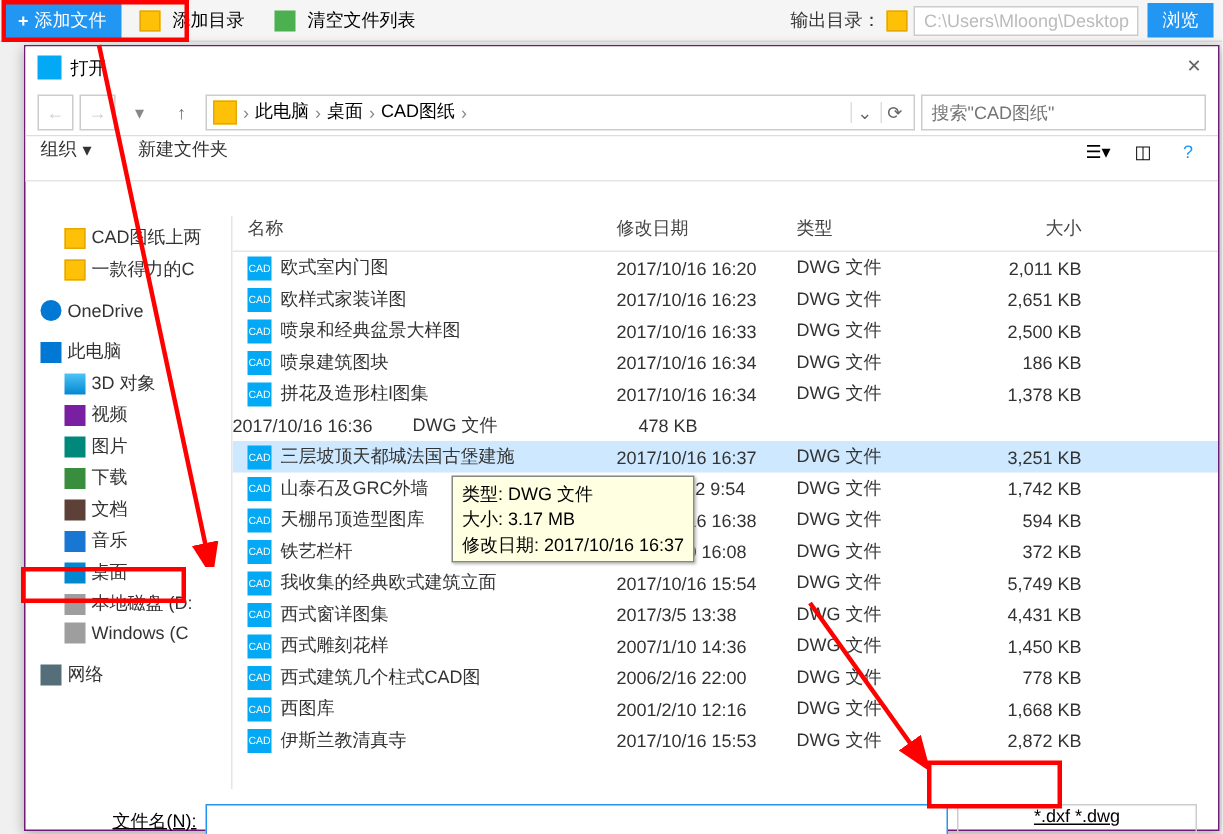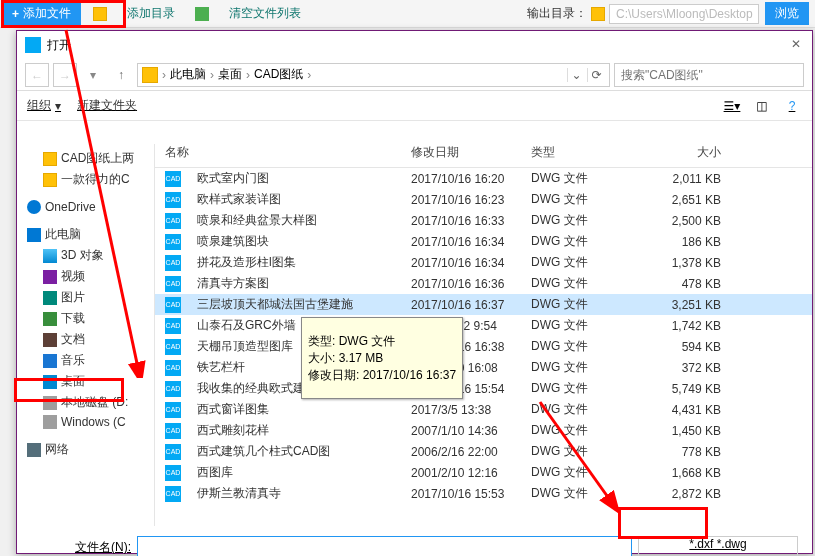--- a/index.html
+++ b/index.html
@@ -1,21 +1,21 @@
 <!DOCTYPE html>
 <html><head>
 <meta charset="utf-8">
 <style>
 * { margin: 0; padding: 0; box-sizing: border-box; font-family: "Microsoft YaHei", Arial, sans-serif; font-size: 12px; }
 body { width: 815px; height: 556px; background: #f0f0f0; position: relative; overflow: hidden; }
 
 .topbar { height: 28px; background: #f5f5f5; display: flex; align-items: center; border-bottom: 1px solid #ddd; }
 .btn-add-file { background: #2196f3; color: #fff; height: 24px; padding: 0 10px; display: flex; align-items: center; gap: 4px; margin: 2px; }
 .btn-add-file .plus { font-weight: bold; }
-.topbar-item { padding: 0 10px; display: flex; align-items: center; gap: 20px; color: #0f766e; }
+.topbar-item { padding: 0 10px; display: flex; align-items: center; gap: 8px; color: #000000; }
 .topbar-icon { width: 14px; height: 14px; display: inline-block; }
 .out-label { margin-left: auto; color: #333; }
 .out-path { background: #fff; border: 1px solid #ccc; padding: 2px 6px; color: #bbb; width: 150px; }
 .btn-browse { background: #2196f3; color: #fff; padding: 3px 10px; margin: 0 6px; }
 
 .redbox1 { position: absolute; left: 1px; top: 0; width: 125px; height: 28px; border: 3px solid red; z-index: 100; }
 .redbox2 { position: absolute; left: 14px; top: 378px; width: 110px; height: 24px; border: 3px solid red; z-index: 100; }
 .redbox3 { position: absolute; left: 618px; top: 507px; width: 90px; height: 32px; border: 3px solid red; z-index: 100; }
 
 .dialog { position: absolute; left: 16px; top: 30px; width: 797px; height: 524px; background: #fff; border: 1px solid #701a75; box-shadow: 0 2px 8px rgba(0,0,0,.3); }
@@ -27,21 +27,21 @@
 .nav-arrow { width: 24px; height: 24px; border: 1px solid #ccc; display: flex; align-items: center; justify-content: center; color: #888; }
 .nav-arrow.disabled { color: #ccc; }
 .nav-up { width: 24px; height: 24px; display: flex; align-items: center; justify-content: center; color: #666; }
 .breadcrumb { flex: 1; height: 24px; border: 1px solid #ccc; display: flex; align-items: center; padding: 0 4px; gap: 2px; }
 .bc-icon { width: 16px; height: 16px; background: #ffc107; border: 1px solid #e6a800; }
 .bc-sep { color: #888; margin: 0 2px; }
 .bc-drop { margin-left: auto; display: flex; gap: 2px; }
 .bc-drop span { width: 18px; text-align: center; color: #666; border-left: 1px solid #ddd; }
 .searchbox { width: 190px; height: 24px; border: 1px solid #ccc; padding: 0 6px; color: #888; }
 
-.dlg-toolbar { height: 30px; display: flex; align-items: center; padding: 0 10px; gap: 16px; border-bottom: 1px solid #e5e5e5; background: #fff; text-decoration: underline; }
+.dlg-toolbar { height: 30px; display: flex; align-items: flex-start; padding: 0 10px; gap: 31px; border-bottom: 1px solid #e5e5e5; background: #fff; }
 .organize { color: #333; display: flex; align-items: center; gap: 4px; }
 .tb-right { margin-left: auto; display: flex; gap: 10px; align-items: center; }
 .tb-icon { width: 20px; height: 20px; display: flex; align-items: center; justify-content: center; }
 
 .dlg-body { display: flex; height: 382px; margin-top: 23px; }
 .tree { width: 138px; border-right: 1px solid #e5e5e5; padding: 4px 0; overflow: hidden; }
 .tree-item { display: flex; align-items: center; gap: 4px; padding: 2px 4px 2px 22px; color: #333; white-space: nowrap; }
 .tree-item.l0 { padding-left: 10px; }
 .tree-item.l1 { padding-left: 26px; }
 .tree-icon { width: 14px; height: 14px; display: inline-block; }
@@ -59,24 +59,24 @@
 .ti-net { background: #546e7a; }
 
 .filelist { flex: 1; overflow: hidden; }
 .fl-header { display: flex; height: 24px; border-bottom: 1px solid #e5e5e5; color: #444; }
 .col-name { width: 256px; padding-left: 10px; }
 .col-date { width: 120px; }
 .col-type { width: 110px; }
 .col-size { width: 100px; text-align: right; padding-right: 20px; }
 .fl-row { display: flex; height: 21px; align-items: center; color: #333; }
 .fl-row.selected { background: #cde8ff; }
-.fl-row .col-name { display: flex; align-items: center; gap: 16px; }
+.fl-row .col-name { display: flex; align-items: flex-end; gap: 6px; }
 .file-icon { width: 16px; height: 16px; background: #03a9f4; color: #fff; font-size: 7px; display: flex; align-items: center; justify-content: center; }
 
-.tooltip { position: absolute; left: 284px; top: 286px; background: #ffffe1; border: 1px solid #888; padding: 15px 6px; font-size: 11px; line-height: 1.4; z-index: 50; box-shadow: 1px 1px 2px rgba(0,0,0,.3); }
+.tooltip { position: absolute; left: 284px; top: 286px; background: #ffffe1; border: 1px solid #888; padding: 3px 6px; font-size: 11px; line-height: 1.4; z-index: 50; box-shadow: 1px 1px 2px rgba(0,0,0,.3); }
 
 .dlg-bottom { padding: 10px 14px; display: flex; flex-direction: column; gap: 10px; }
 .filename-row { display: flex; align-items: center; gap: 6px; text-decoration: underline; }
 .filename-input { flex: 1; height: 22px; border: 1px solid #2196f3; padding: 0 4px; }
 .filter { width: 160px; height: 22px; border: 1px solid #ccc; padding: 0 4px; display: flex; align-items: center; justify-content: space-between; flex-direction: column; }
 .buttons-row { display: flex; justify-content: flex-end; gap: 10px; padding-right: 4px; }
 .btn { width: 80px; height: 24px; border: 1px solid #ccc; background: #f0f0f0; display: flex; align-items: center; justify-content: center; }
 .btn-open { border: 1px solid #2196f3; background: #e3f2fd; }
 
 .arrow-svg { position: absolute; z-index: 90; pointer-events: none; }
@@ -277,24 +277,20 @@
           <div class="fl-row">
             <div class="col-name">
               <span class="file-icon">CAD</span>
               <span>拼花及造形柱l图集</span>
             </div>
             <div class="col-date">2017/10/16 16:34</div>
             <div class="col-type">DWG 文件</div>
             <div class="col-size">1,378 KB</div>
           </div>
           <div class="fl-row">
-            <div class="col-name">
-              <span class="file-icon">CAD</span>
-              <span>清真寺方案图</span>
-            </div>
             <div class="col-date">2017/10/16 16:36</div>
             <div class="col-type">DWG 文件</div>
             <div class="col-size">478 KB</div>
           </div>
           <div class="fl-row selected">
             <div class="col-name">
               <span class="file-icon">CAD</span>
               <span>三层坡顶天都城法国古堡建施</span>
             </div>
             <div class="col-date">2017/10/16 16:37</div>

